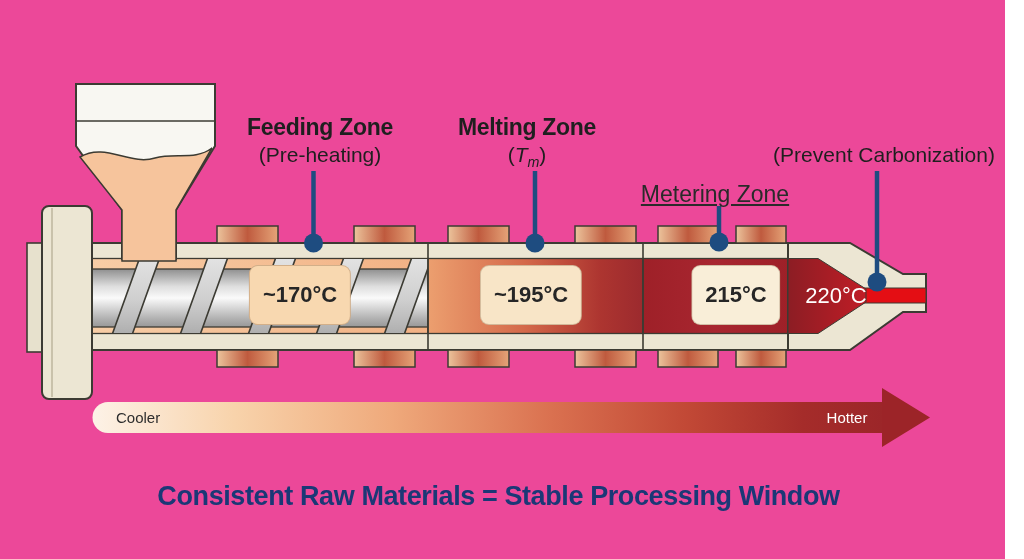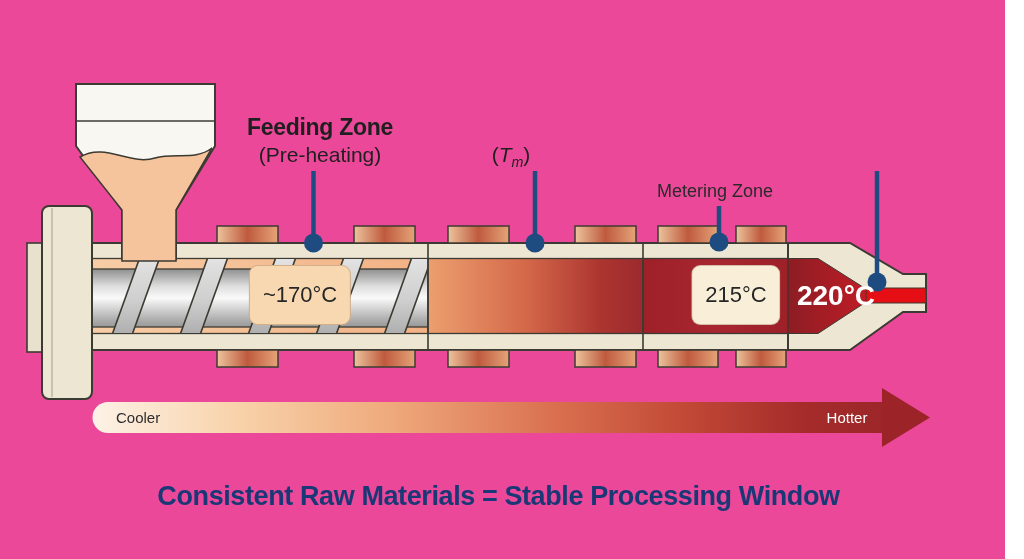--- a/index.html
+++ b/index.html
@@ -6,32 +6,32 @@
   .stage{
     position:relative;width:1005px;height:559px;background:#ec4899;
     font-family:"Liberation Sans",sans-serif;overflow:hidden;
   }
   .stage svg{position:absolute;left:0;top:0;}
   .lbl{position:absolute;transform:translateX(-50%);white-space:nowrap;color:#1f1f1f;text-align:center;line-height:1.15;}
   .zone-title{font-weight:bold;font-size:23px;letter-spacing:-0.3px;}
   .zone-sub{font-size:21px;}
   .zone-sub i{font-style:italic;}
   .zone-sub sub{font-style:italic;font-size:0.68em;}
-  .metering-lbl{font-size:18px;color:#2a2a2a;}
+  .metering-lbl{font-size:23px;color:#2a2a2a;text-decoration:underline;}
   .chip{
     position:absolute;transform:translate(-50%,-50%);
     border:1px solid rgba(110,70,35,0.28);border-radius:9px;
-    padding:16px 13px;font-weight:normal;font-size:22px;color:#262626;white-space:nowrap;
+    padding:16px 13px;font-weight:bold;font-size:22px;color:#262626;white-space:nowrap;
   }
   .chip-170{background:#f8d8b0;}
   .chip-195{background:#f8e5c7;}
   .chip-215{background:#f9eed8;margin-left:19px;}
   .temp-white{
     position:absolute;transform:translate(-50%,-50%);
-    color:#ffffff;font-weight:bold;font-size:28px;white-space:nowrap;
+    color:#ffffff;font-weight:normal;font-size:22px;white-space:nowrap;
   }
   .flow-lbl{position:absolute;transform:translateY(-50%);font-size:15px;white-space:nowrap;}
   .flow-left{color:#2d2d2d;}
   .flow-right{color:#ffffff;transform:translate(-50%,-50%);text-align:center;}
   .caption{
     position:absolute;left:0;right:8px;top:481px;text-align:center;
     font-weight:bold;font-size:27px;letter-spacing:-0.4px;color:#1b3876;
   }
 </style>
 </head>
@@ -151,26 +151,29 @@
     <circle cx="719" cy="242" r="9.5" fill="#1e4c80"></circle>
     <circle cx="877" cy="282" r="9.5" fill="#1e4c80"></circle>
 
     <path d="M108,402 H882 V433 H108 A15.5 15.5 0 0 1 92.5,417.5 A15.5 15.5 0 0 1 108,402 Z" fill="url(#arrowGrad)"></path>
     <polygon points="882,388 930,417.5 882,447" fill="#9c2428"></polygon>
   </svg>
 
   <div class="lbl zone-title" style="left:320px;top:114px">Feeding Zone</div>
   <div class="lbl zone-sub" style="left:320px;top:143px">(Pre-heating)</div>
 
-  <div class="lbl zone-sub" style="left:511px;top:143px"><span>(</span><i>T</i><sub>m</sub><span>)</span></div>
+  <div class="lbl zone-title" style="left:527px;top:114px">Melting Zone</div>
+  <div class="lbl zone-sub" style="left:527px;top:143px"><span>(</span><i>T</i><sub>m</sub><span>)</span></div>
 
+  <div class="lbl zone-sub" style="left:884px;top:143px">(Prevent Carbonization)</div>
 
   <div class="lbl metering-lbl" style="left:715px;top:181px">Metering Zone</div>
 
   <div class="chip chip-170" style="left:300px;top:295px">~170°C</div>
+  <div class="chip chip-195" style="left:531px;top:295px">~195°C</div>
   <div class="chip chip-215" style="left:717px;top:295px">215°C</div>
   <div class="temp-white" style="left:836px;top:296px">220°C</div>
 
   <div class="flow-lbl flow-left" style="left:116px;top:417px">Cooler</div>
   <div class="flow-lbl flow-right" style="left:847px;top:417px">Hotter</div>
 
   <div class="caption">Consistent Raw Materials = Stable Processing Window</div>
 
 </div>
 

